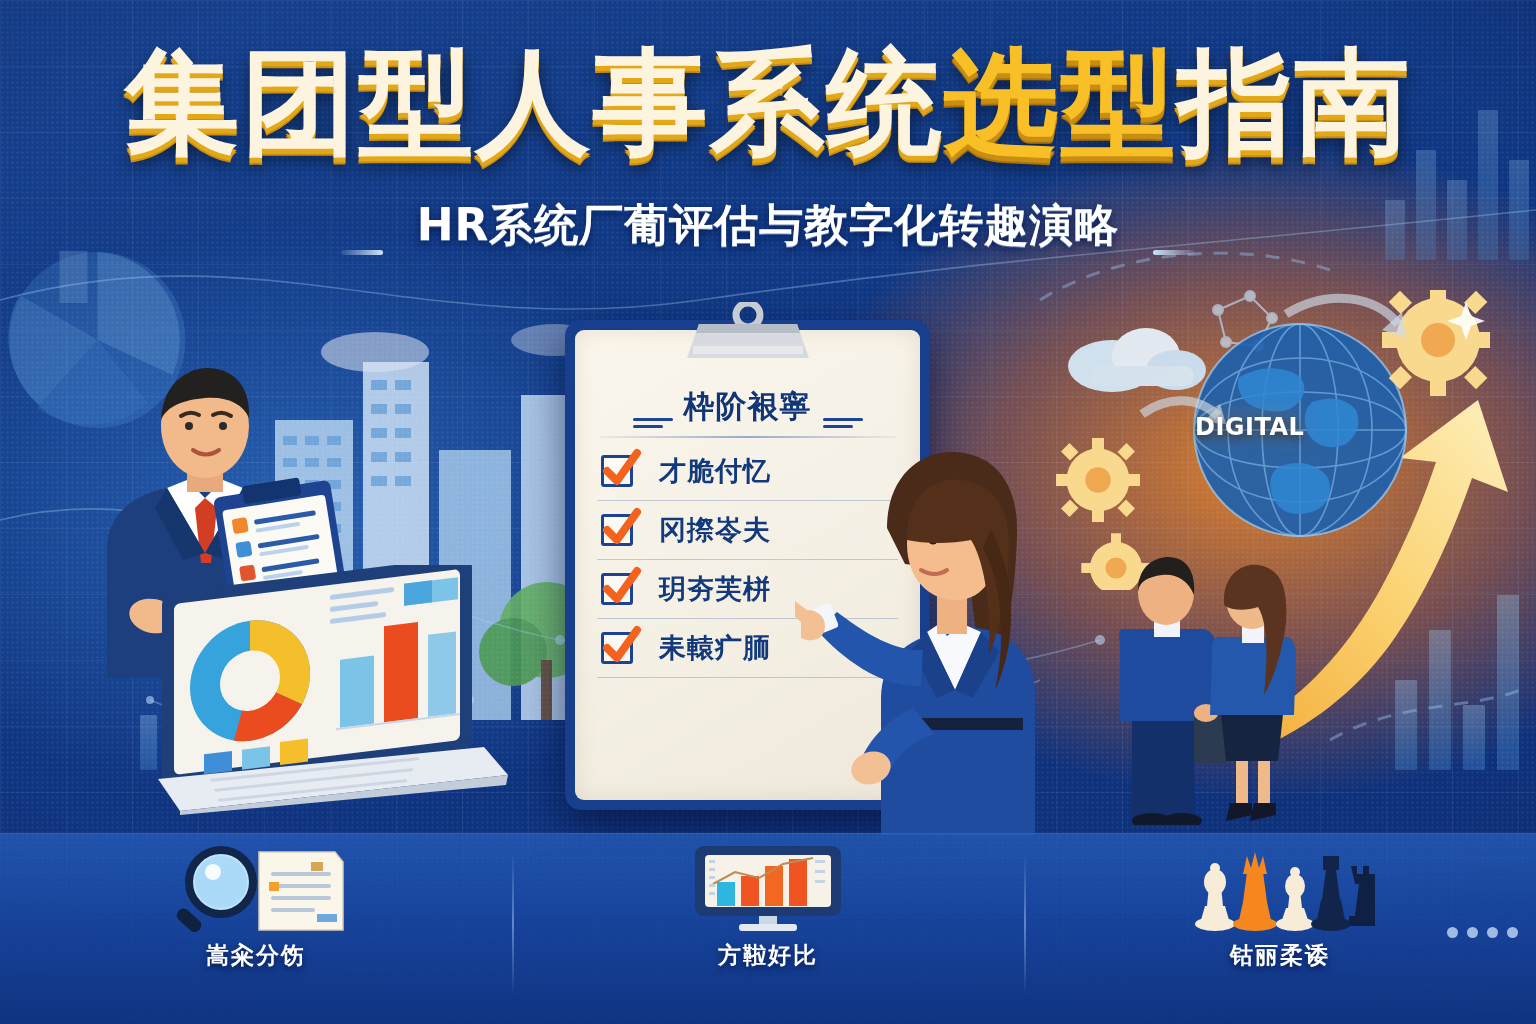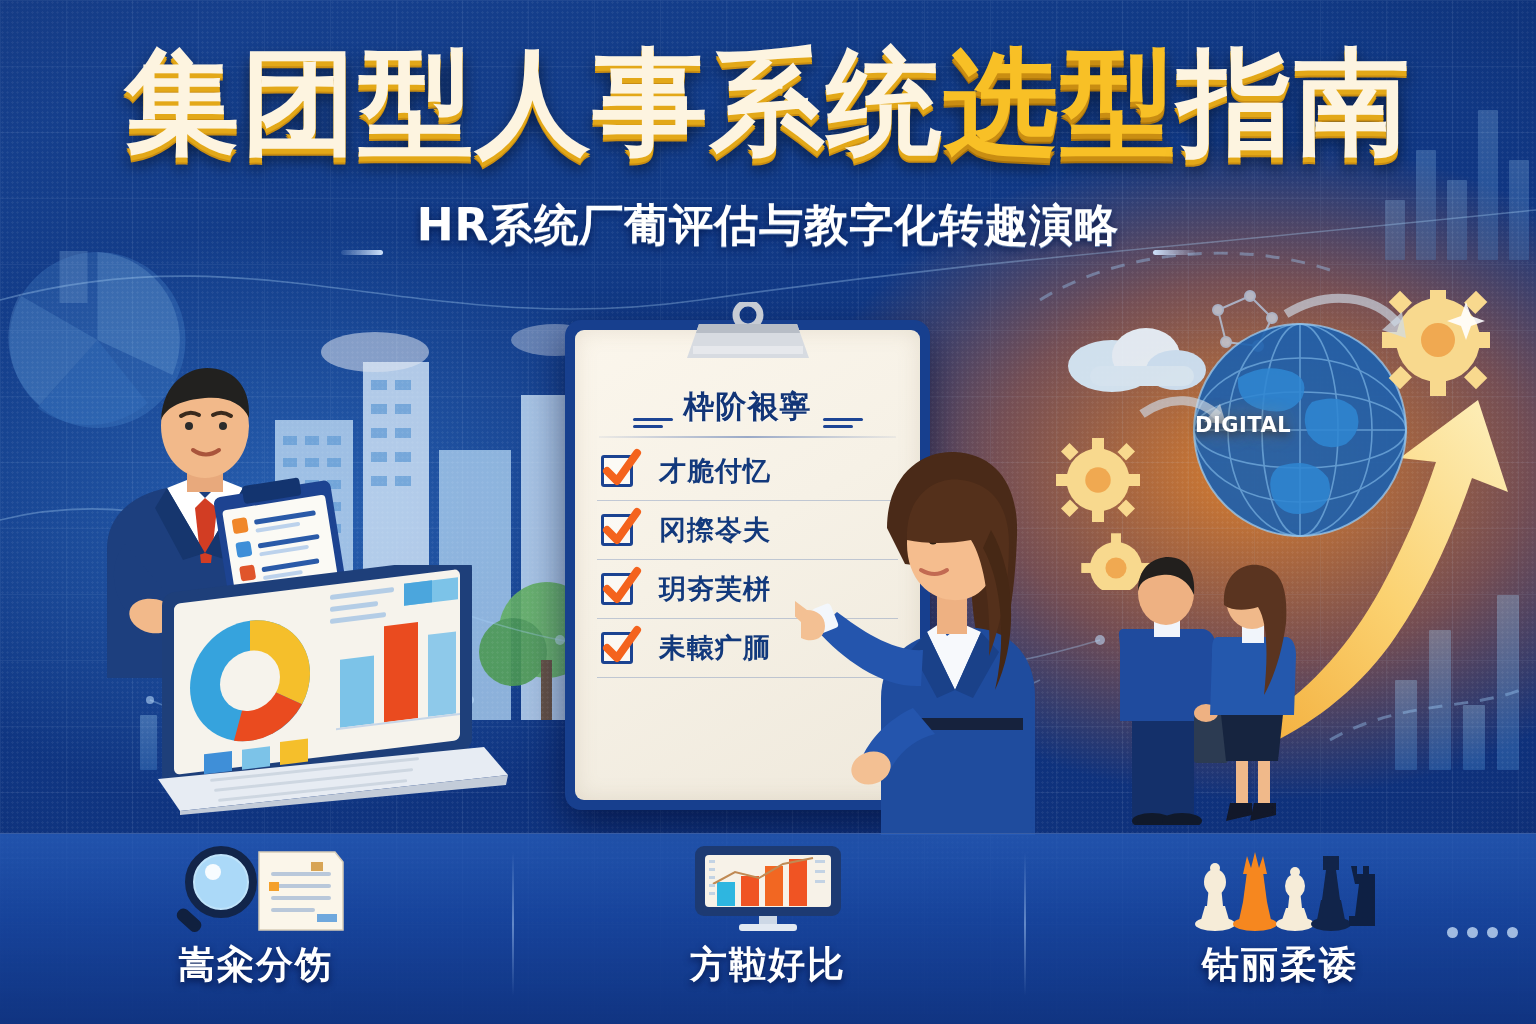--- a/index.html
+++ b/index.html
@@ -71,36 +71,36 @@
   .cbox svg { position:absolute; left:-5px; top:-11px; }
   .citem-label { font-size:27px; font-weight:bold; color:#12397c; letter-spacing:1px;
     font-family:"DejaVu Sans","Liberation Sans",sans-serif; }
 
   
   .woman { position:absolute; left:795px; top:440px; width:300px; height:395px; z-index:21; }
 
   
   .globe-area { position:absolute; left:1050px; top:290px; width:440px; height:300px; z-index:12; }
   .dt-text { position:absolute; left:1195px; top:415px; width:300px; z-index:16;
-    font-size:21px; font-weight:bold; line-height:1.0; color:#fff; letter-spacing:.5px;
+    font-size:24px; font-weight:bold; line-height:1.0; color:#fff; letter-spacing:.5px;
     font-family:"DejaVu Sans","Liberation Sans",sans-serif;
     text-shadow:0 3px 9px rgba(40,20,0,.65), 0 0 22px rgba(255,180,80,.45); }
   .couple { position:absolute; left:1110px; top:555px; width:220px; height:270px; z-index:15; }
   .bigarrow { position:absolute; left:1190px; top:400px; width:330px; height:360px; z-index:10; }
 
   
   .band { position:absolute; left:0; top:833px; width:1536px; height:191px; z-index:25;
     background:linear-gradient(180deg,rgba(40,95,190,.72) 0%,rgba(24,70,160,.85) 45%,rgba(16,52,130,.95) 100%);
     border-top:1px solid rgba(160,200,255,.28); }
   .band-inner { display:flex; height:100%; }
   .band-cell { position:relative; flex:1; display:flex; flex-direction:column; align-items:center; justify-content:flex-start; padding-top:8px; }
   .band-cell + .band-cell::before { content:""; position:absolute; left:0; top:18px; bottom:28px; width:2px;
     background:linear-gradient(180deg,rgba(190,220,255,0),rgba(190,220,255,.45),rgba(190,220,255,0)); }
   .band-icon { height:92px; display:flex; align-items:center; justify-content:center; }
-  .band-label { margin-top:6px; font-size:37px; font-weight:bold; color:#ffffff; letter-spacing:2px;
+  .band-label { margin-top:6px; font-size:23px; font-weight:bold; color:#ffffff; letter-spacing:2px;
     font-family:"DejaVu Sans","Liberation Sans",sans-serif; text-shadow:0 3px 7px rgba(0,15,60,.8); }
   .band-dots { position:absolute; right:18px; bottom:86px; display:flex; gap:9px; opacity:.75; }
   .band-dots i { width:11px; height:11px; border-radius:50%; background:#cfe4fb; }
 </style>
 </head>
 <body>
 
 <div class="poster">
 
   <div class="gridlines"></div>

